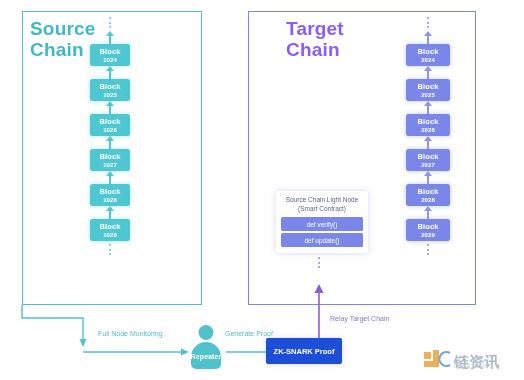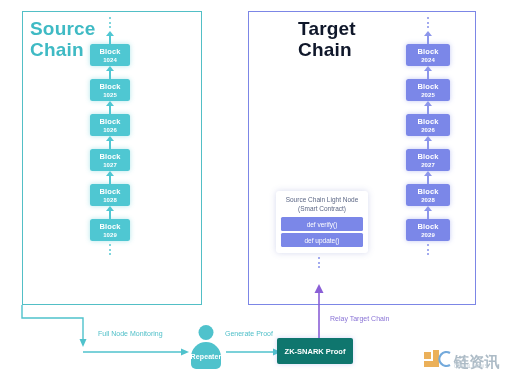--- a/index.html
+++ b/index.html
@@ -37,22 +37,22 @@
     font-weight: bold;
     font-size: 19px;
     line-height: 21px;
     letter-spacing: 0.2px;
   }
   #source-title {
     left: 30px; top: 18px;
     color: #3FBAC4;
   }
   #target-title {
-    left: 298px; top: 18px;
-    color: #0f172a;
+    left: 286px; top: 18px;
+    color: #8b5cf6;
   }
 
   
   .chain {
     position: absolute;
     display: flex;
     flex-direction: column;
     align-items: center;
   }
   #source-chain { left: 88px; top: 14px; width: 44px; }
@@ -211,23 +211,23 @@
     text-align: center;
     color: #ffffff;
     font-size: 7px;
     font-weight: bold;
     letter-spacing: 0.1px;
   }
 
   
   #zk-box {
     position: absolute;
-    left: 277px; top: 338px;
+    left: 266px; top: 338px;
     width: 76px; height: 26px;
-    background: #0f766e;
+    background: #1d4ed8;
     border-radius: 2px;
     color: #ffffff;
     font-size: 7.5px;
     font-weight: bold;
     display: flex;
     align-items: center;
     justify-content: center;
     box-shadow: 0 0 5px rgba(123,135,232,0.35);
   }
 

